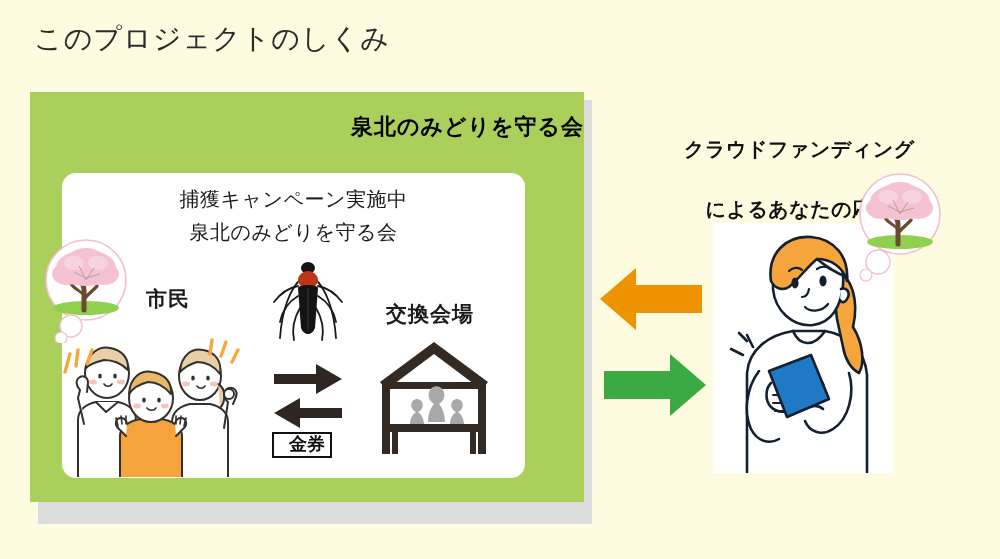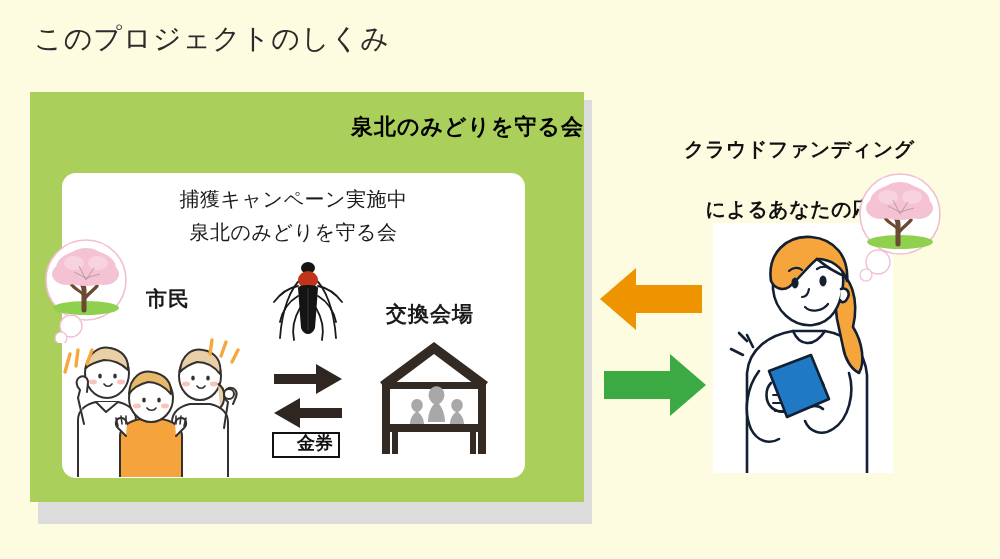--- a/index.html
+++ b/index.html
@@ -91,29 +91,28 @@
     white-space: nowrap;
   }
   #label-citizens { left: 122px; top: 285px; margin-left: 24px; }
   #label-venue    { left: 386px; top: 300px; }
 
   
   #voucher-box {
     position: absolute;
     left: 272px;
     top: 432px;
-    padding: 1px 5px 3px 23px;
+    padding: 1px 5px 3px 15px;
     border: 2px solid #111;
     font-size: 18px;
     font-weight: bold;
     color: #111;
     background: #fff;
     letter-spacing: 0px;
     line-height: 1;
-    font-family: Liberation Mono, monospace;
   }
 
   
   .art { position: absolute; }
 
   
   #arrow-orange { left: 598px; top: 266px; }
   #arrow-green  { left: 602px; top: 352px; }
 
   

